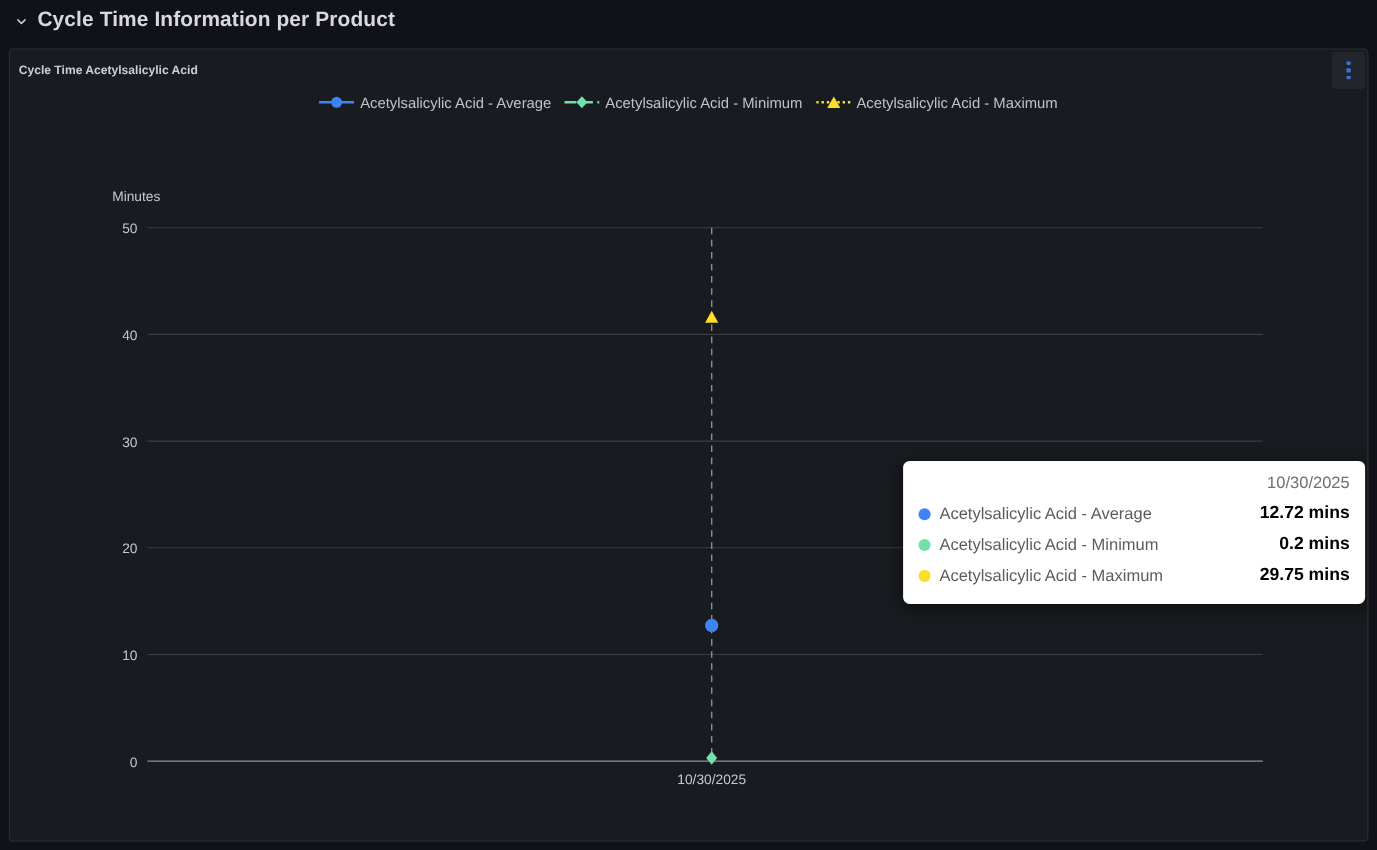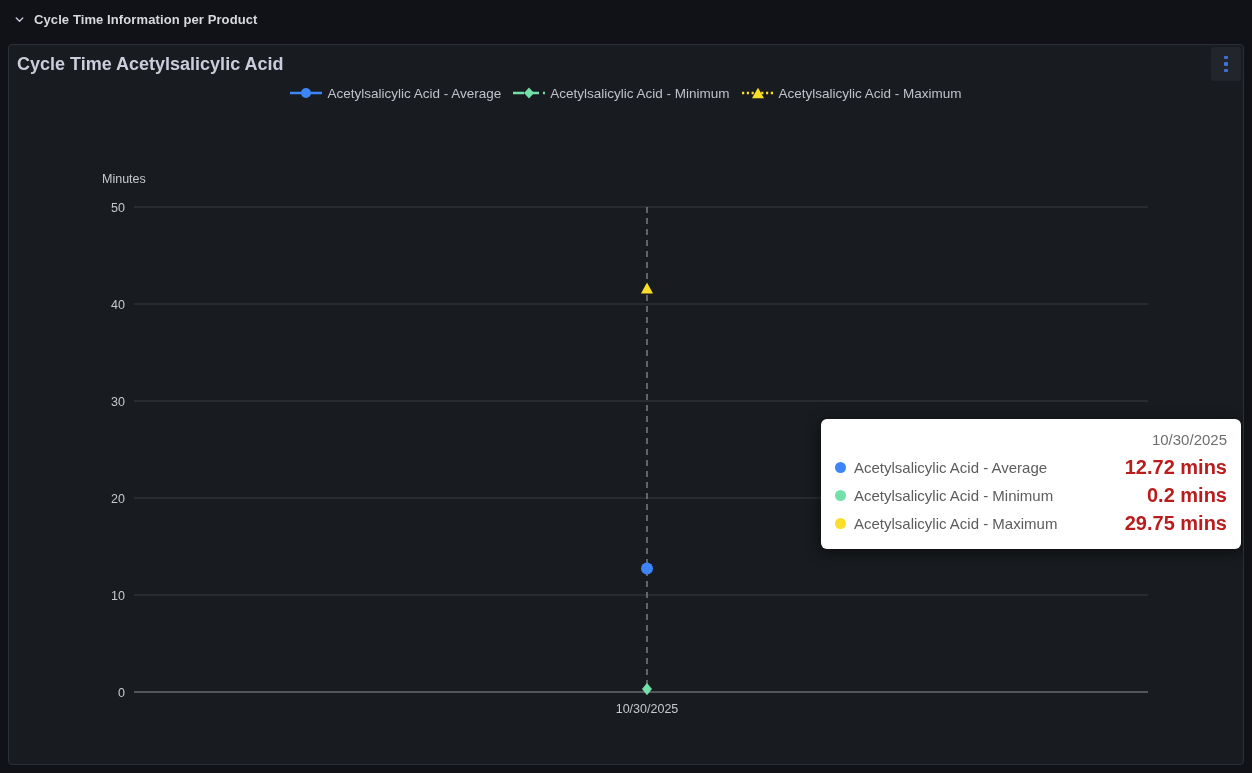--- a/index.html
+++ b/index.html
@@ -20,21 +20,21 @@
     gap: 8px;
     background: #111217;
   }
   #row-chevron {
     width: 14px; height: 14px;
     display: flex; align-items: center; justify-content: center;
     color: #ccccdc;
   }
   #row-chevron svg { display: block; }
   #row-title {
-    font-size: 13px;
+    font-size: 19px;
     font-weight: bold;
     color: #d8d9de;
     letter-spacing: 0.1px;
   }
 
   
   #panel {
     position: absolute;
     left: 8px;
     top: 44px;
@@ -46,21 +46,21 @@
     overflow: hidden;
   }
   #panel-header {
     height: 38px;
     display: flex;
     align-items: center;
     padding-left: 8px;
     position: relative;
   }
   #panel-title {
-    font-size: 18px;
+    font-size: 11px;
     font-weight: bold;
     color: #ccccdc;
   }
   #panel-menu {
     position: absolute;
     right: 2px;
     top: 2px;
     width: 30px;
     height: 34px;
     background: #22252b;
@@ -141,23 +141,23 @@
     flex: 0 0 auto;
     margin-right: 8px;
   }
   .tt-name {
     font-size: 15px;
     color: #5c5c5c;
     white-space: nowrap;
   }
   .tt-value {
     margin-left: auto;
-    font-size: 20px;
+    font-size: 16px;
     font-weight: bold;
-    color: #b91c1c;
+    color: #000000;
     white-space: nowrap;
   }
 </style>
 </head>
 <body>
 
 <div id="row-header">
   <span id="row-chevron">
     <svg width="13" height="13" viewBox="0 0 16 16">
       <path d="M4 6.2 L8 10.2 L12 6.2" fill="none" stroke="#ccccdc" stroke-width="1.7" stroke-linecap="round" stroke-linejoin="round"></path>

